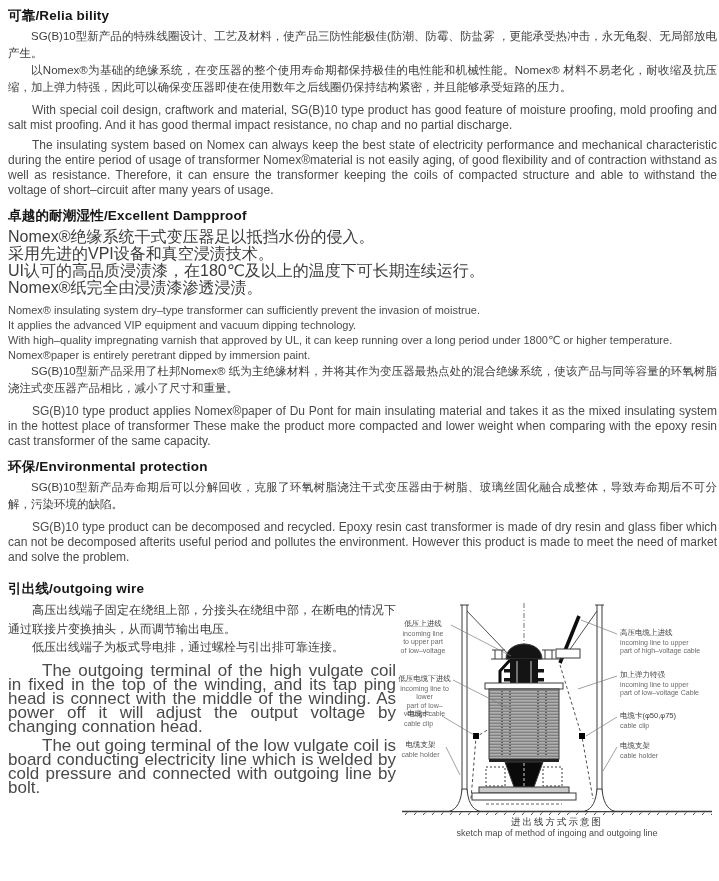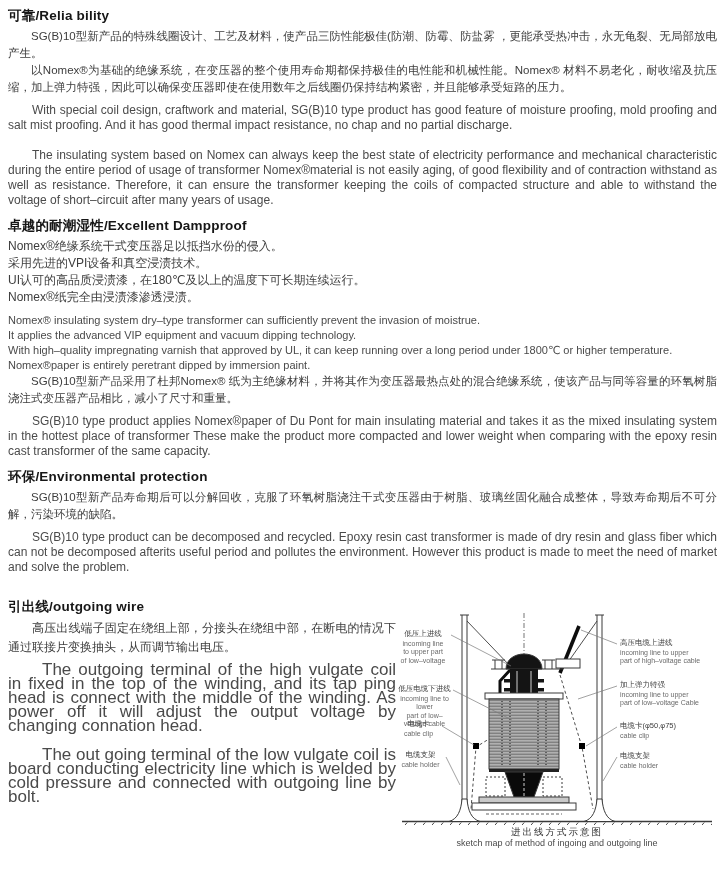--- a/index.html
+++ b/index.html
@@ -7,23 +7,23 @@
        font-family:"Liberation Sans","DejaVu Sans",sans-serif;}
   .page{padding:6px 2px 0 8px;position:relative;}
   h2.sec{font-size:13.5px;line-height:16px;font-weight:bold;color:#161616;
          margin:10px 0 4px 0;letter-spacing:.2px;}
   h2.first{margin-top:2px;}
   p{margin:0;}
   .cnp{font-size:11.5px;line-height:17px;color:#3d3d3d;text-indent:2em;
        text-align:justify;}
   .enp{font-size:12px;line-height:15px;color:#4a4a4a;text-indent:2em;
        text-align:justify;margin-top:7px;}
-  .enp2{margin-top:15px;}
+  .enp2{margin-top:5px;}
   .lineblock p{text-indent:0;}
-  .cnl{font-size:12px;line-height:17px;color:#3d3d3d;}
+  .cnl{font-size:16px;line-height:17px;color:#3d3d3d;}
   .enl{font-size:11px;line-height:15px;color:#4a4a4a;}
   .gap7{height:7px;}
   
   .bottom{display:flex;align-items:flex-start;margin-top:8px;}
   .bcol-left{width:388px;flex:0 0 388px;}
   .bcol-left .cnp{font-size:12px;line-height:18.5px;}
   .bcol-left .enp{font-size:17px;line-height:14px;}
   .bcol-right{width:322px;flex:0 0 322px;position:relative;height:268px;margin-top:2px;}
   .bcol-right svg{position:absolute;left:0;top:0;}
   .dlab{position:absolute;font-size:7px;line-height:8.5px;color:#6a6a6a;}
@@ -63,22 +63,23 @@
 
   <p class="cnp">SG(B)10型新产品采用了杜邦Nomex® 纸为主绝缘材料，并将其作为变压器最热点处的混合绝缘系统，使该产品与同等容量的环氧树脂浇注式变压器产品相比，减小了尺寸和重量。</p>
   <p class="enp">SG(B)10 type product applies Nomex®paper of Du Pont for main insulating material and takes it as the mixed insulating system in the hottest place of transformer These make the product more compacted and lower weight when comparing with the epoxy resin cast transformer of the same capacity.</p>
 
   <h2 class="sec">环保/Environmental protection</h2>
   <p class="cnp">SG(B)10型新产品寿命期后可以分解回收，克服了环氧树脂浇注干式变压器由于树脂、玻璃丝固化融合成整体，导致寿命期后不可分解，污染环境的缺陷。</p>
   <p class="enp">SG(B)10 type product can be decomposed and recycled. Epoxy resin cast transformer is made of dry resin and glass fiber which can not be decomposed afterits useful period and pollutes the environment. However this product is made to meet the need of market and solve the problem.</p>
 
   <div class="bottom">
     <div class="bcol-left">
-      <h2 class="sec" style="margin-top:16px;">引出线/outgoing wire</h2>
+      <h2 class="sec" style="margin-top:8px;">引出线/outgoing wire</h2>
       <p class="cnp">高压出线端子固定在绕组上部，分接头在绕组中部，在断电的情况下通过联接片变换抽头，从而调节输出电压。</p>
+      <p class="cnp">低压出线端子为板式导电排，通过螺栓与引出排可靠连接。</p>
       <p class="enp">The outgoing terminal of  the high vulgate coil in fixed in the top of the winding, and its tap ping head is connect with the middle of the winding. As power off  it will adjust the output voltage by changing connation head.</p>
       <p class="enp enp2">The out going terminal of the low vulgate coil is board conducting electricity line which is welded by cold pressure and connected with outgoing line by bolt.</p>
     </div>
 
     <div class="bcol-right">
       <svg width="322" height="240" viewBox="0 0 322 240" stroke="#3a3a3a" stroke-width="1" fill="none">
         <defs>
           <pattern id="wind" width="4" height="3" patternUnits="userSpaceOnUse">
             <rect width="4" height="3" fill="#b0b0b0" stroke="none"></rect>
             <line x1="0" y1="1.2" x2="4" y2="1.2" stroke="#5a5a5a" stroke-width="0.8"></line>

